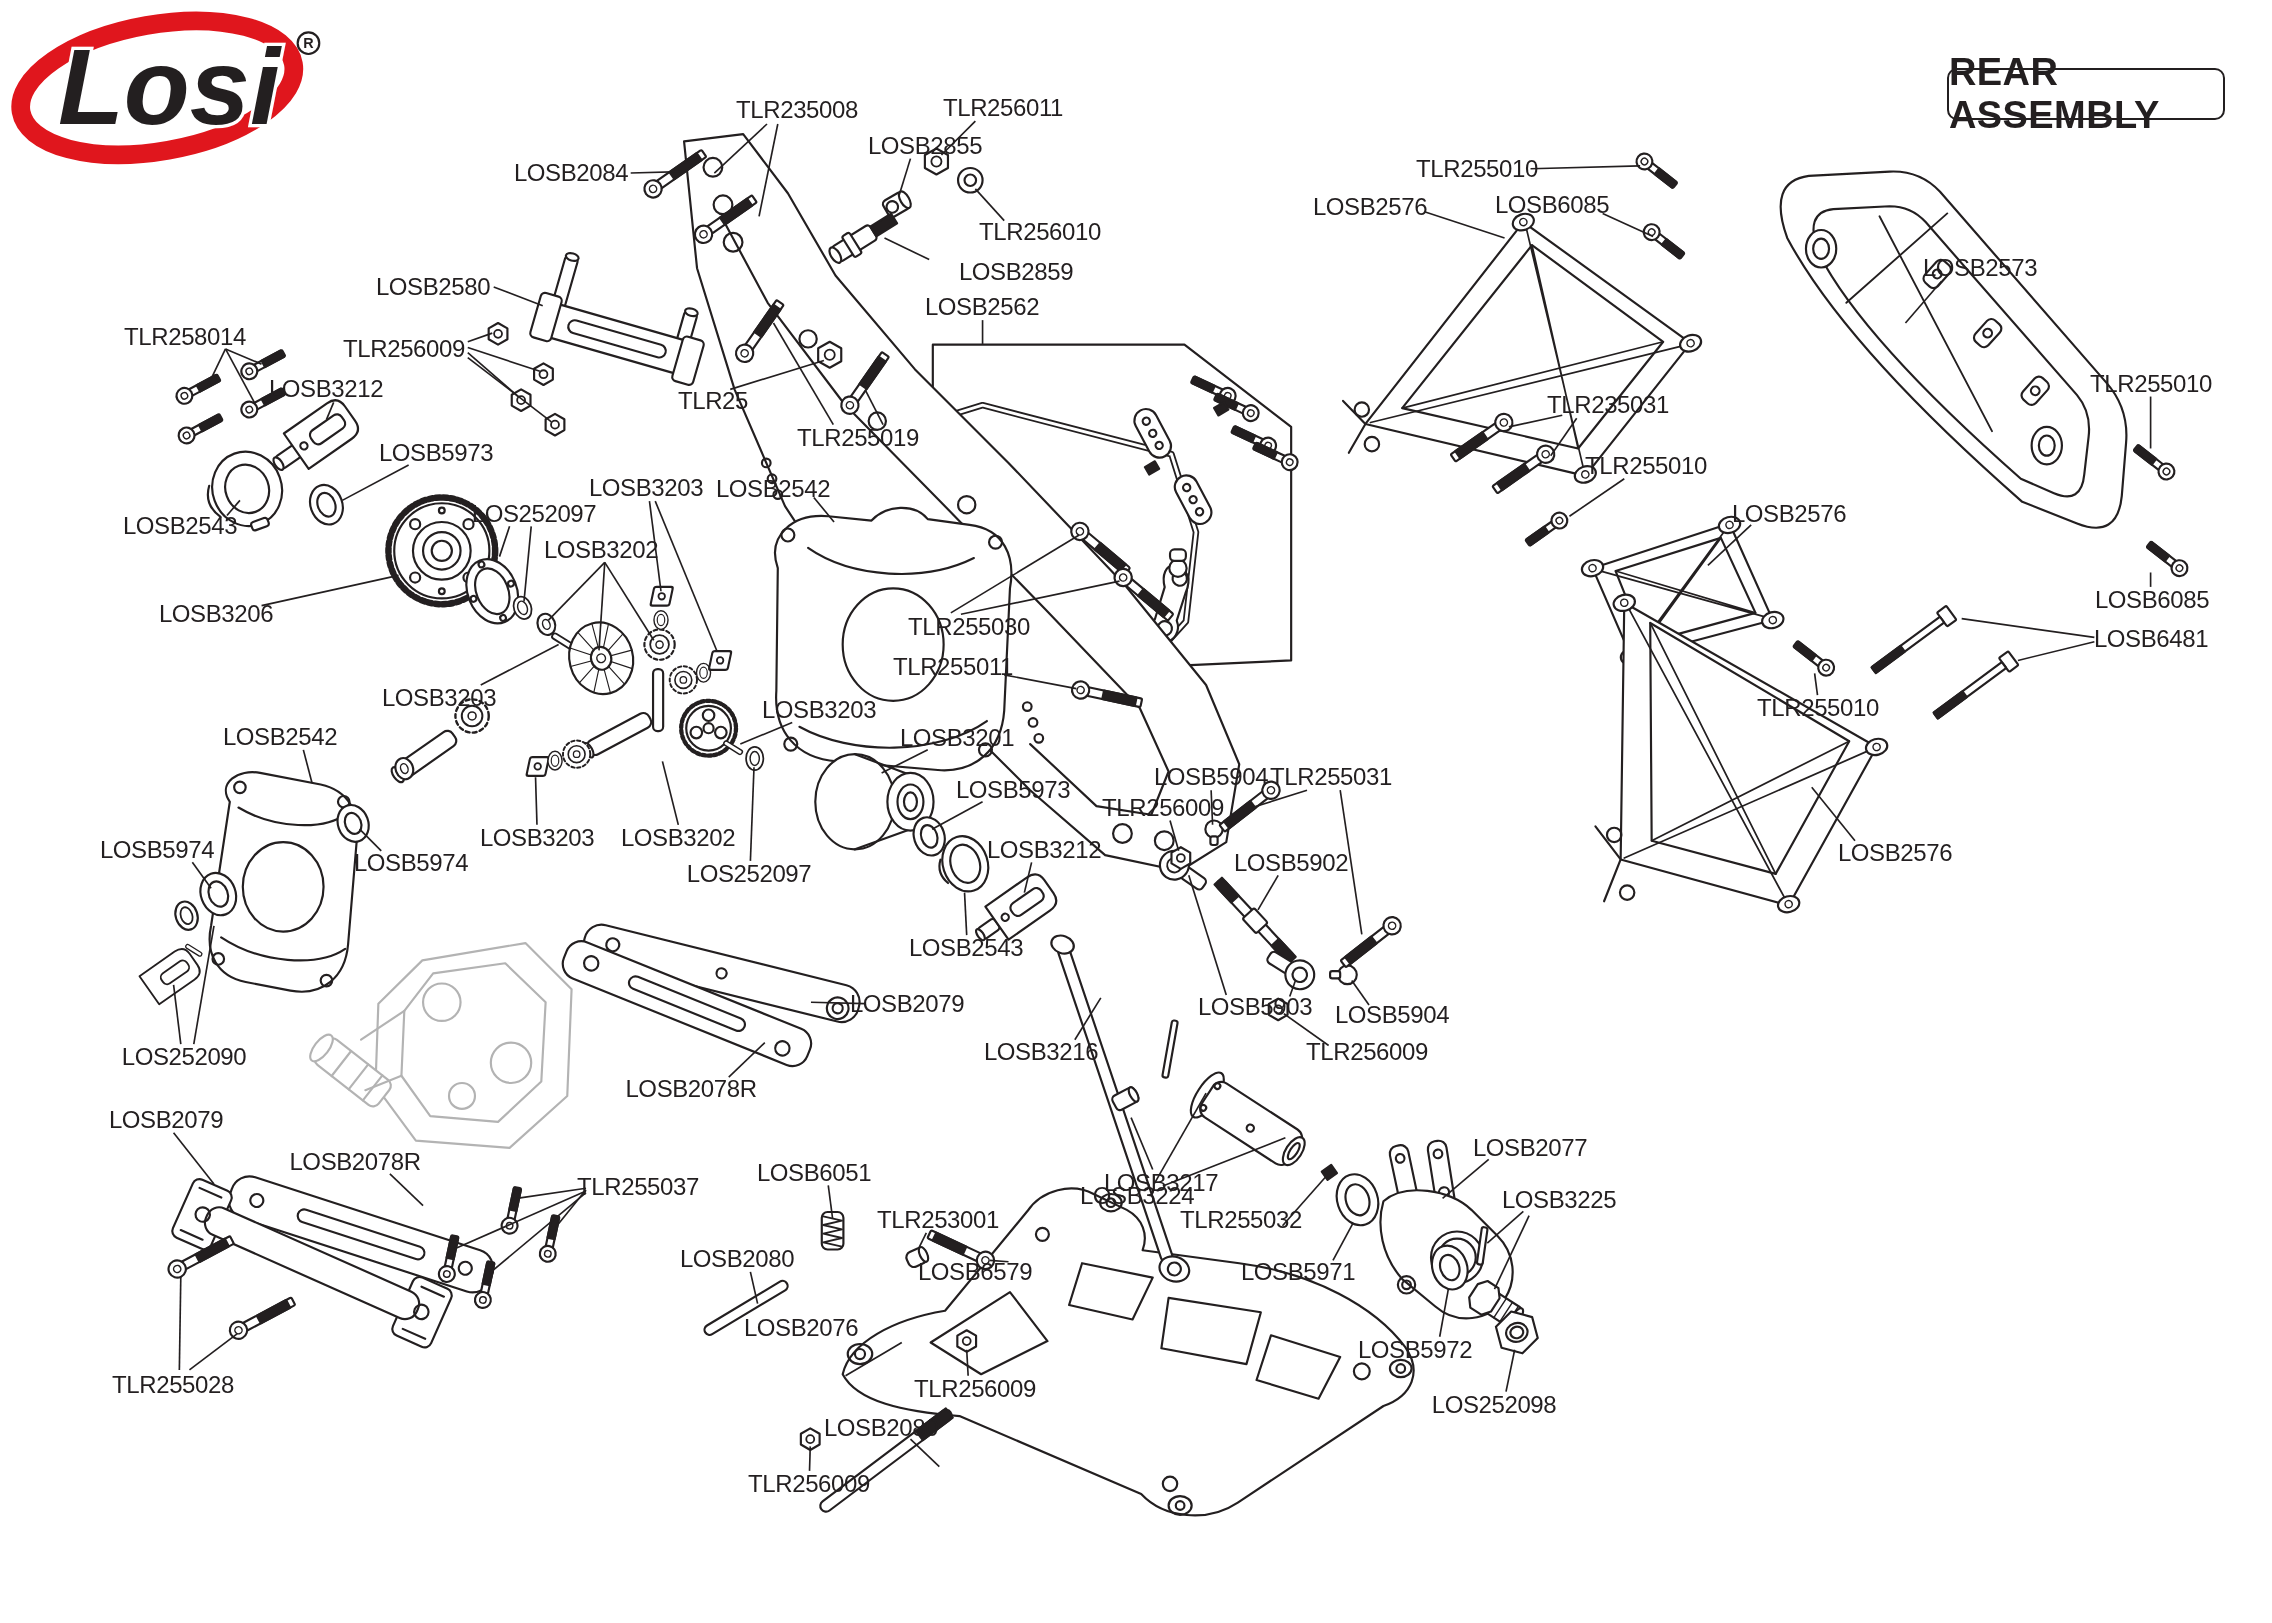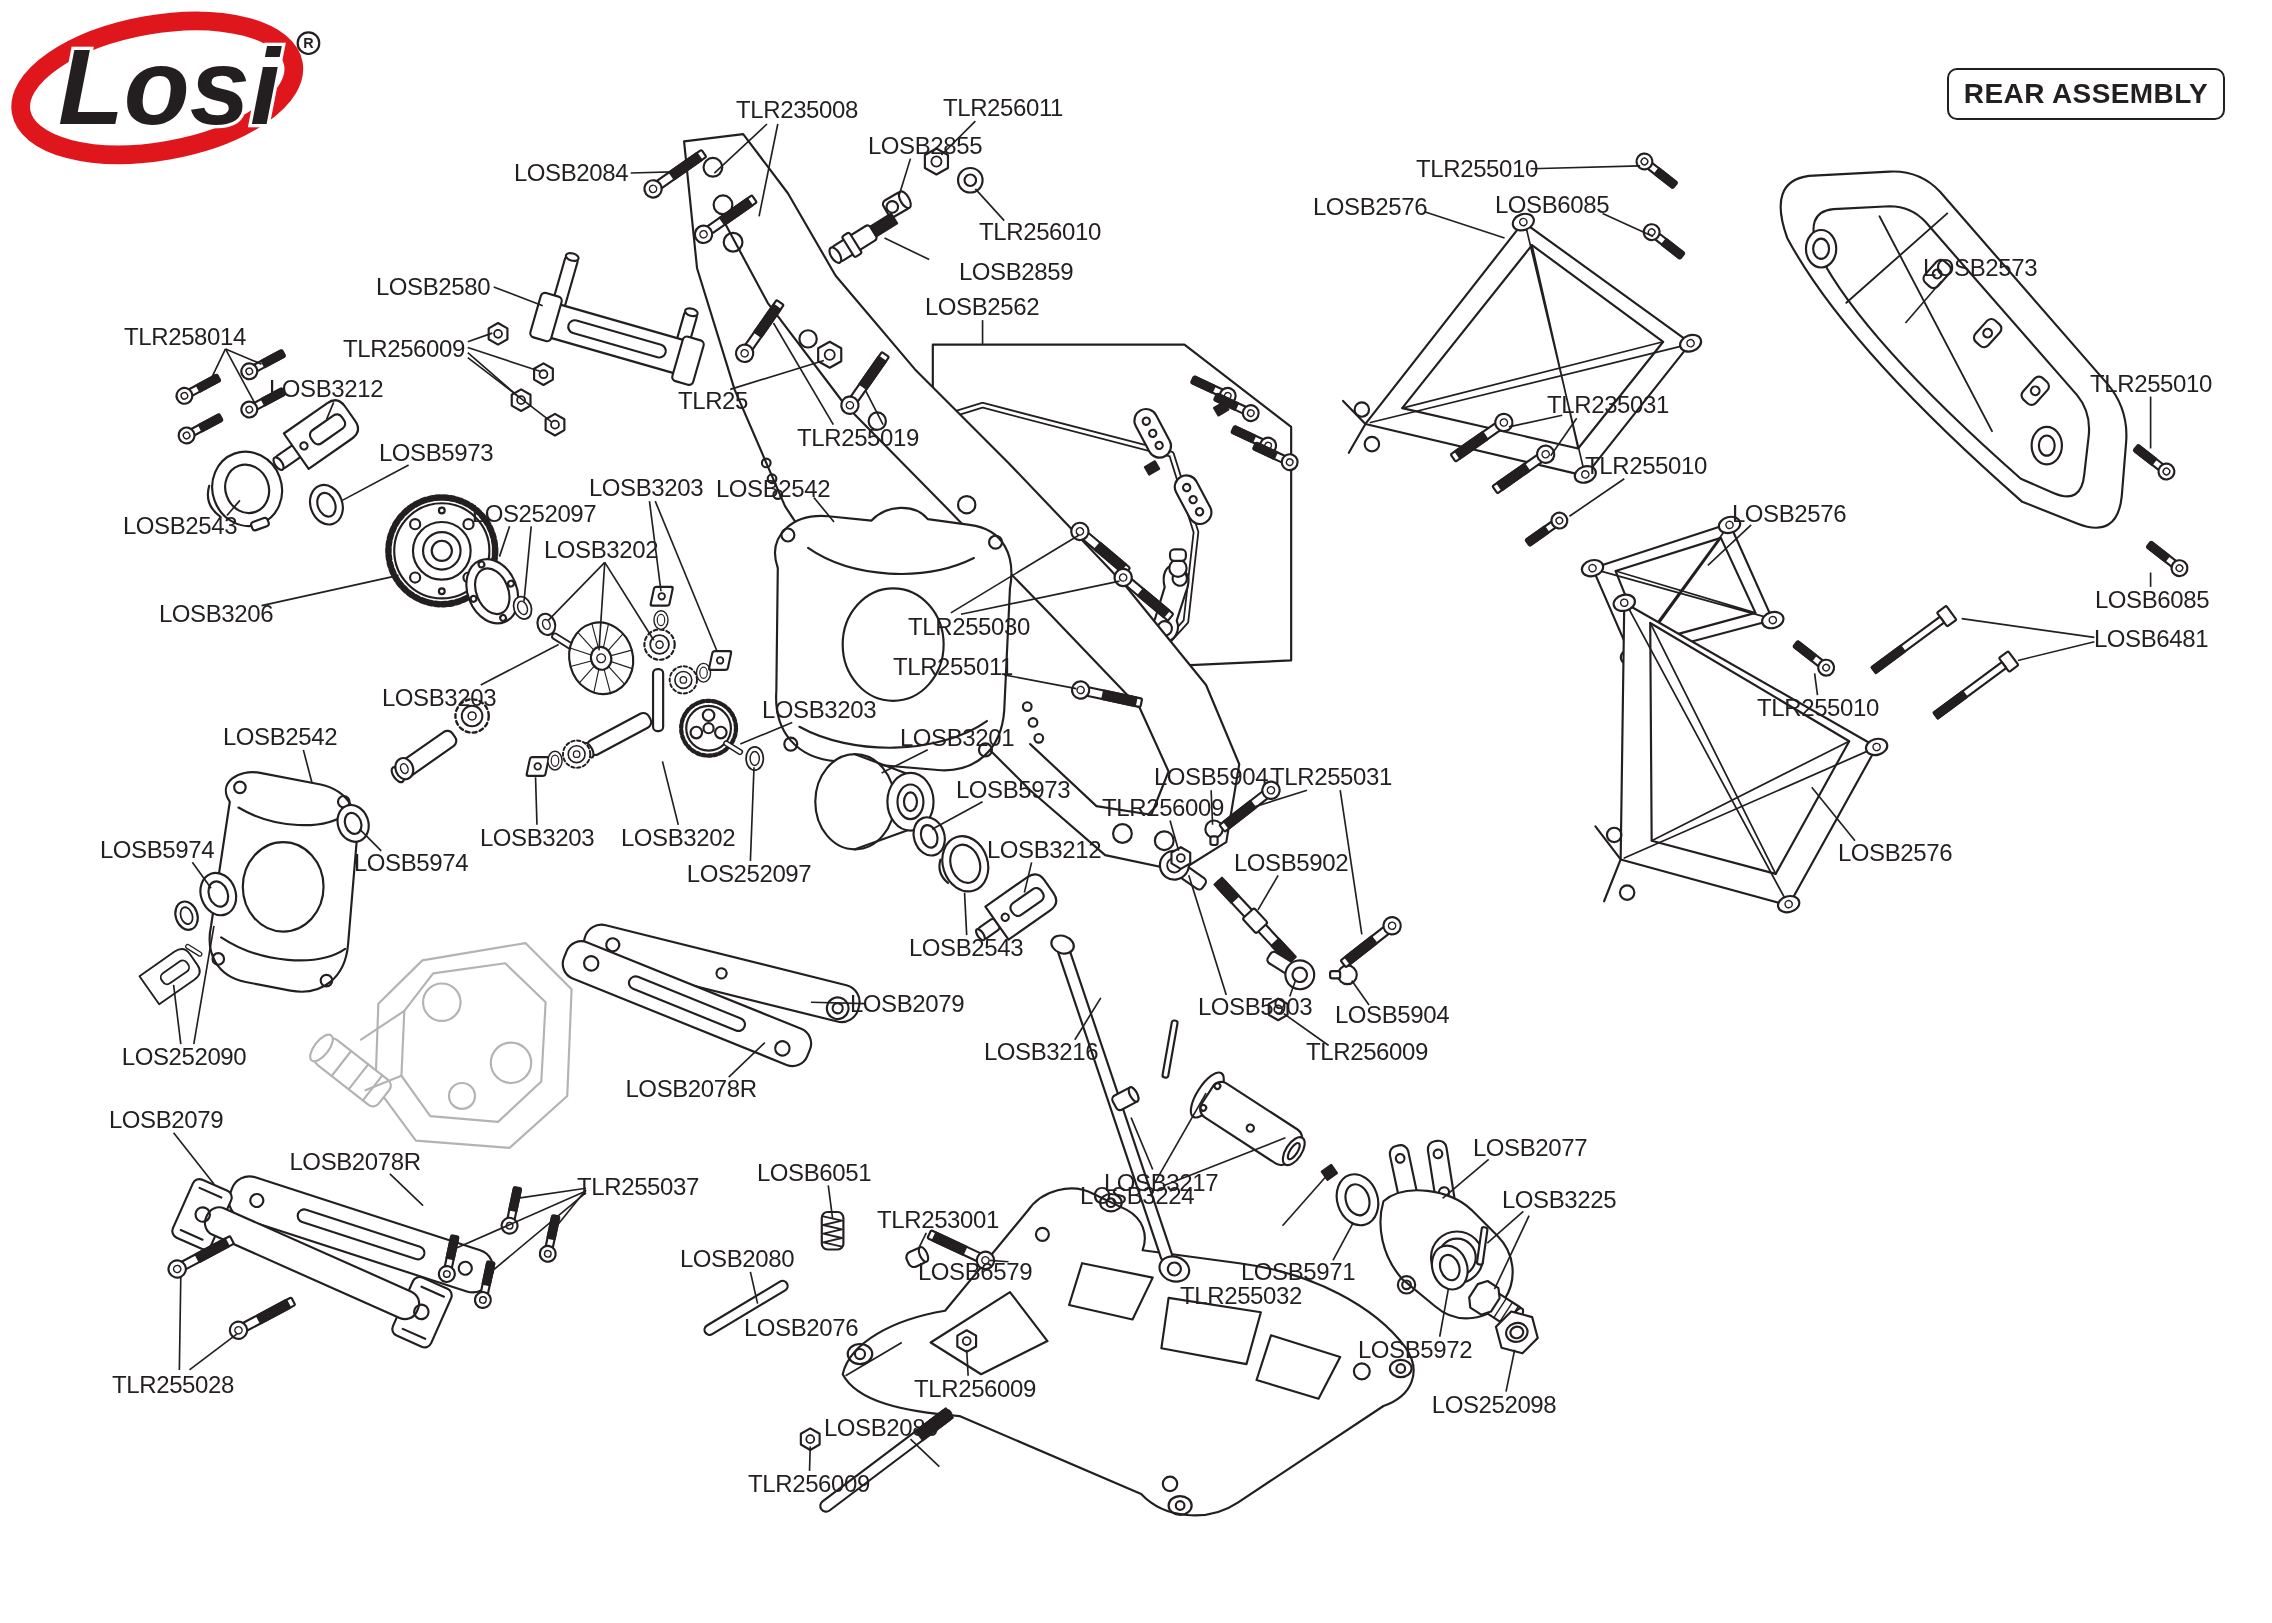--- a/index.html
+++ b/index.html
@@ -3,21 +3,21 @@
 <meta charset="utf-8">
 <style>
   html,body{margin:0;padding:0;background:#ffffff;}
   .stage{position:relative;width:2273px;height:1623px;background:#ffffff;overflow:hidden;
          font-family:"Liberation Sans", sans-serif;color:#231f20;}
   .stage svg{position:absolute;left:0;top:0;}
   .lbl{position:absolute;transform:translate(-50%,-52%);font-size:24px;letter-spacing:-0.4px;
        white-space:nowrap;color:#231f20;line-height:1;}
   .title-badge{position:absolute;left:1947px;top:68px;width:278px;height:52px;
        border:2.9px solid #231f20;border-radius:10px;display:flex;align-items:center;justify-content:center;
-       font-size:28px;font-weight:bold;letter-spacing:0.4px;background:#fff;box-sizing:border-box;}
+       font-size:38px;font-weight:bold;letter-spacing:0.4px;background:#fff;box-sizing:border-box;}
   .footer-badge{position:absolute;left:92px;top:1519px;width:538px;height:45px;background:#231f20;
        border-radius:11.5px;color:#fff;display:flex;align-items:center;justify-content:center;
        font-size:22.4px;font-weight:bold;white-space:nowrap;}
   .logo{position:absolute;left:72px;top:45px;width:339px;height:180px;}
 </style>
 </head>
 <body>
 
 <div class="stage">
 
@@ -715,21 +715,21 @@
       <div class="lbl" style="left: 638px; top: 1187px;">TLR255037</div>
       <div class="lbl" style="left: 814px; top: 1173px;">LOSB6051</div>
       <div class="lbl" style="left: 737px; top: 1259px;">LOSB2080</div>
       <div class="lbl" style="left: 938px; top: 1220px;">TLR253001</div>
       <div class="lbl" style="left: 975px; top: 1272px;">LOSB6579</div>
       <div class="lbl" style="left: 801px; top: 1328px; text-align: center;">LOSB2076</div>
       <div class="lbl" style="left: 881px; top: 1428px;">LOSB2080</div>
       <div class="lbl" style="left: 975px; top: 1389px;">TLR256009</div>
       <div class="lbl" style="left: 809px; top: 1484px;">TLR256009</div>
       <div class="lbl" style="left: 1137px; top: 1196px;">LOSB3224</div>
-      <div class="lbl" style="left: 1241px; top: 1296px;">TLR255032</div>
+      <div class="lbl" style="left: 1241px; top: 1220px;">TLR255032</div>
       <div class="lbl" style="left: 1298px; top: 1272px;">LOSB5971</div>
       <div class="lbl" style="left: 1530px; top: 1148px;">LOSB2077</div>
       <div class="lbl" style="left: 1559px; top: 1200px;">LOSB3225</div>
       <div class="lbl" style="left: 1415px; top: 1350px;">LOSB5972</div>
       <div class="lbl" style="left: 1494px; top: 1405px;">LOS252098</div>
       <div class="lbl" style="left: 1211px; top: 777px;">LOSB5904</div>
       <div class="lbl" style="left: 1331px; top: 777px;">TLR255031</div>
       <div class="lbl" style="left: 1163px; top: 808px;">TLR256009</div>
       <div class="lbl" style="left: 1291px; top: 863px;">LOSB5902</div>
       <div class="lbl" style="left: 1255px; top: 1007px;">LOSB5903</div>

